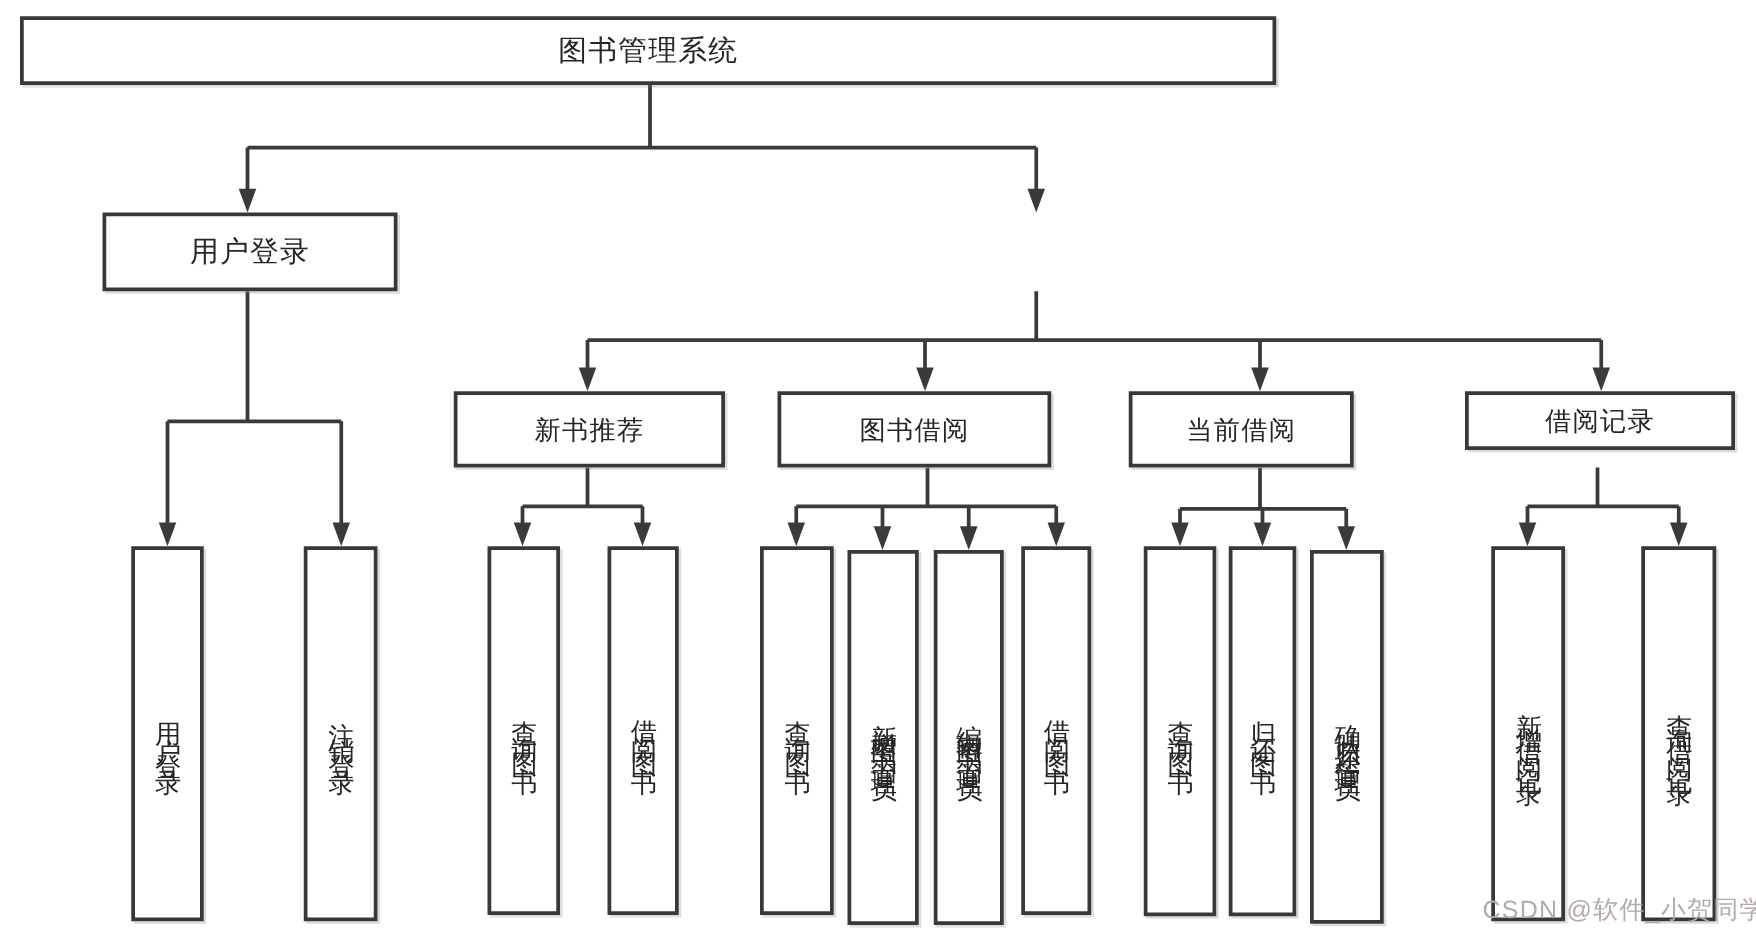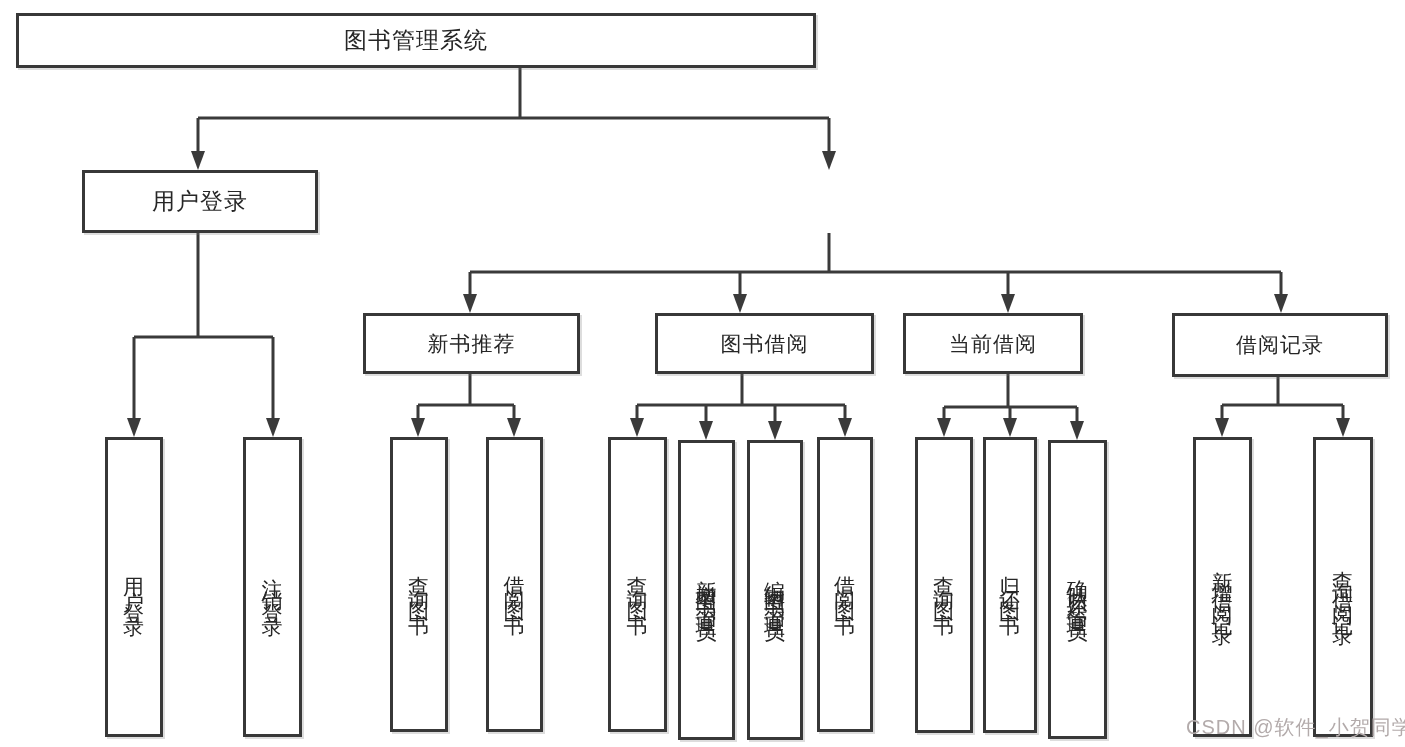--- a/index.html
+++ b/index.html
@@ -84,28 +84,28 @@
       <polygon points="1077,440 1070,421 1084,421" fill="#3a3a3a" stroke="none"></polygon>
     </g>
 
     <g>
       <path d="M1278 374 V405 M1222 405 H1343 M1222 405 V420 M1343 405 V420"></path>
       <polygon points="1222,437 1215,418 1229,418" fill="#3a3a3a" stroke="none"></polygon>
       <polygon points="1343,437 1336,418 1350,418" fill="#3a3a3a" stroke="none"></polygon>
     </g>
   </svg>
 
-  <div class="node hnode" style="left:16px;top:13px;width:800px;height:55px;">图书管理系统</div>
+  <div class="node hnode" style="left:16px;top:13px;width:1005px;height:55px;">图书管理系统</div>
 
   <div class="node hnode" style="left:82px;top:170px;width:236px;height:63px;">用户登录</div>
 
   <div class="node h2node" style="left:363px;top:313px;width:217px;height:61px;">新书推荐</div>
-  <div class="node h2node" style="left:655px;top:313px;width:219px;height:61px;">图书借阅</div>
+  <div class="node h2node" style="left:622px;top:313px;width:219px;height:61px;">图书借阅</div>
   <div class="node h2node" style="left:903px;top:313px;width:180px;height:61px;">当前借阅</div>
-  <div class="node h2node" style="left:1172px;top:313px;width:216px;height:64px;">借阅记录</div>
+  <div class="node h2node" style="left:1172px;top:313px;width:216px;height:47px;">借阅记录</div>
 
   <div class="node vnode" style="left:105px;top:437px;width:58px;height:300px;">用户登录</div>
   <div class="node vnode" style="left:243px;top:437px;width:59px;height:300px;">注销登录</div>
 
   <div class="node vnode" style="left:390px;top:437px;width:58px;height:295px;">查询图书</div>
   <div class="node vnode" style="left:486px;top:437px;width:57px;height:295px;">借阅图书</div>
 
   <div class="node vnode" style="left:608px;top:437px;width:59px;height:295px;">查询图书</div>
   <div class="node vnode tight" style="left:678px;top:440px;width:57px;height:300px;">新增图书（管理员）</div>
   <div class="node vnode tight" style="left:747px;top:440px;width:56px;height:300px;">编辑图书（管理员）</div>

